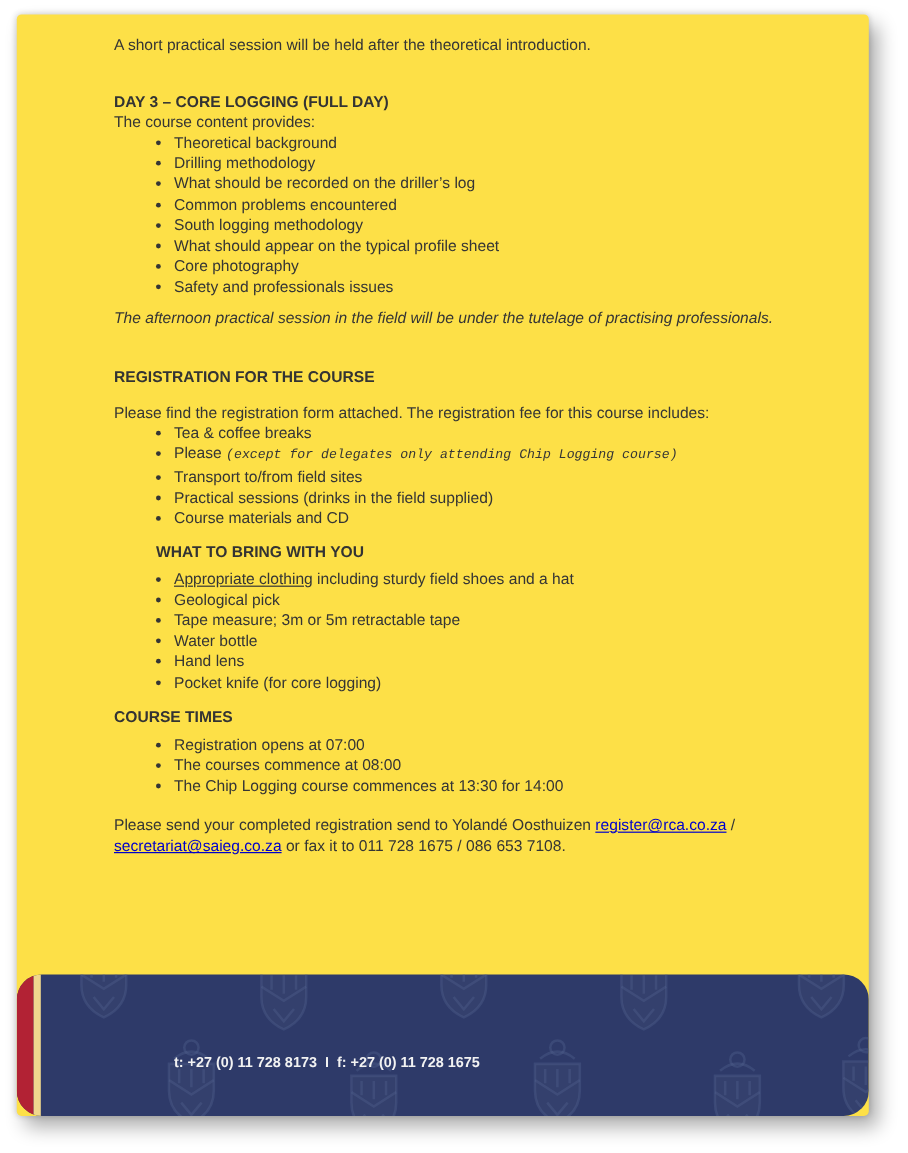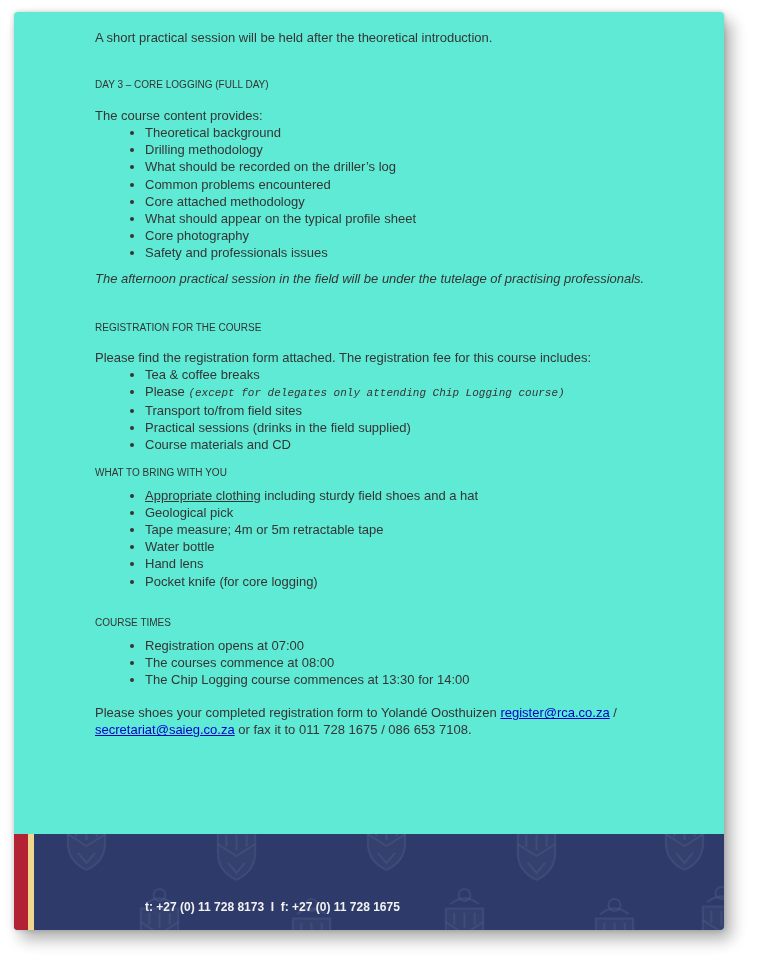--- a/index.html
+++ b/index.html
@@ -10,48 +10,48 @@
     background: #ffffff;
     overflow: hidden;
     font-family: "Liberation Sans", sans-serif;
   }
   .sheet {
     position: absolute;
     left: 14px;
     top: 12px;
     width: 710px;
     height: 918px;
-    background: #5eead4;
+    background: #fde047;
     border-radius: 4px;
     box-shadow: 0 0 5px rgba(0,0,0,0.18), 7px 9px 16px rgba(0,0,0,0.32);
     overflow: hidden;
   }
   .content {
     position: absolute;
     left: 0; top: 0; right: 0;
     padding: 17px 58px 0 81px;
     font-size: 13px;
     line-height: 17px;
     color: #353535;
   }
   p { margin: 0; }
   .heading {
-    font-weight: normal;
-    margin: 0;
-    font-size: 10px;
+    font-weight: bold;
+    margin: 0;
+    font-size: 13px;
     line-height: 17px;
     color: #333333;
   }
   .day3-heading   { margin-top: 30px; }
-  .content-intro  { margin-top: 14px; }
+  .content-intro  { }
   .afternoon-note { margin-top: 8px; font-style: italic; }
   .reg-heading    { margin-top: 32px; }
   .reg-intro      { margin-top: 13px; }
-  .bring-heading  { margin-top: 10px; }
-  .times-heading  { margin-top: 24px; }
+  .bring-heading  { margin-top: 10px; margin-left: 35px; }
+  .times-heading  { margin-top: 12px; }
   .closing        { margin-top: 16px; }
   ul {
     margin: 0;
     padding: 0 0 0 50px;
     list-style: disc;
   }
   ul.gapped { margin-top: 6px; }
   li {
     margin: 0;
     line-height: 17.2px;
@@ -64,23 +64,24 @@
   }
   .underlined { text-decoration: underline; }
   a.email-link {
     color: #0000cc;
     text-decoration: underline;
     cursor: pointer;
   }
   .footer {
     position: absolute;
     left: 0; right: 0; bottom: 0;
-    height: 96px;
+    height: 118px;
     background: #2e3a69;
     overflow: hidden;
+    border-radius: 21px;
   }
   .stripe-red {
     position: absolute;
     left: 0; top: 0; bottom: 0;
     width: 14px;
     background: #b22234;
   }
   .stripe-gold {
     position: absolute;
     left: 14px; top: 0; bottom: 0;
@@ -128,21 +129,21 @@
     <p>A short practical session will be held after the theoretical introduction.</p>
 
     <p class="heading day3-heading">DAY 3 – CORE LOGGING (FULL DAY)</p>
 
     <p class="content-intro">The course content provides:</p>
     <ul>
       <li>Theoretical background</li>
       <li>Drilling methodology</li>
       <li>What should be recorded on the driller’s log</li>
       <li>Common problems encountered</li>
-      <li>Core attached methodology</li>
+      <li>South logging methodology</li>
       <li>What should appear on the typical profile sheet</li>
       <li>Core photography</li>
       <li>Safety and professionals issues</li>
     </ul>
 
     <p class="afternoon-note">The afternoon practical session in the field will be under the tutelage of practising professionals.</p>
 
     <p class="heading reg-heading">REGISTRATION FOR THE COURSE</p>
     <p class="reg-intro">Please find the registration form attached. The registration fee for this course includes:</p>
     <ul>
@@ -150,34 +151,34 @@
       <li><span>Please</span> <span class="small-note">(except for delegates only attending Chip Logging course)</span></li>
       <li>Transport to/from field sites</li>
       <li>Practical sessions (drinks in the field supplied)</li>
       <li>Course materials and CD</li>
     </ul>
 
     <p class="heading bring-heading">WHAT TO BRING WITH YOU</p>
     <ul class="gapped">
       <li><span class="underlined">Appropriate clothing</span><span> including sturdy field shoes and a hat</span></li>
       <li>Geological pick</li>
-      <li>Tape measure; 4m or 5m retractable tape</li>
+      <li>Tape measure; 3m or 5m retractable tape</li>
       <li>Water bottle</li>
       <li>Hand lens</li>
       <li>Pocket knife (for core logging)</li>
     </ul>
 
     <p class="heading times-heading">COURSE TIMES</p>
     <ul class="gapped">
       <li>Registration opens at 07:00</li>
       <li>The courses commence at 08:00</li>
       <li>The Chip Logging course commences at 13:30 for 14:00</li>
     </ul>
 
-    <p class="closing"><span>Please shoes your completed registration form to Yolandé Oosthuizen </span><a class="email-link" href="#">register@rca.co.za</a><span> / </span><a class="email-link" href="#">secretariat@saieg.co.za</a><span> or fax it to 011 728 1675 / 086 653 7108.</span></p>
+    <p class="closing"><span>Please send your completed registration send to Yolandé Oosthuizen </span><a class="email-link" href="#">register@rca.co.za</a><span> / </span><a class="email-link" href="#">secretariat@saieg.co.za</a><span> or fax it to 011 728 1675 / 086 653 7108.</span></p>
 
   </div>
 
   <div class="footer">
     <svg class="crest" style="left:30px;top:-38px" viewBox="0 0 100 110">
         <use href="#crest-sym"></use>
       </svg>
     <svg class="crest" style="left:180px;top:-28px" viewBox="0 0 100 110">
         <use href="#crest-sym"></use>
       </svg>

